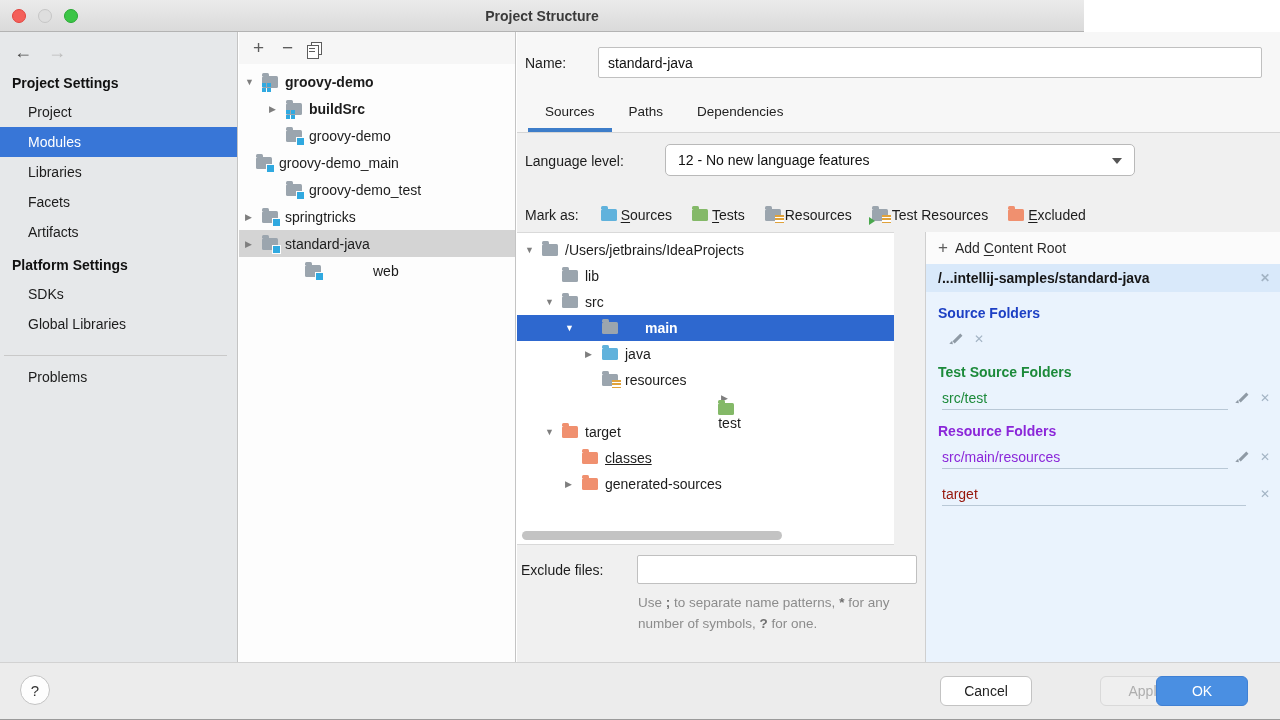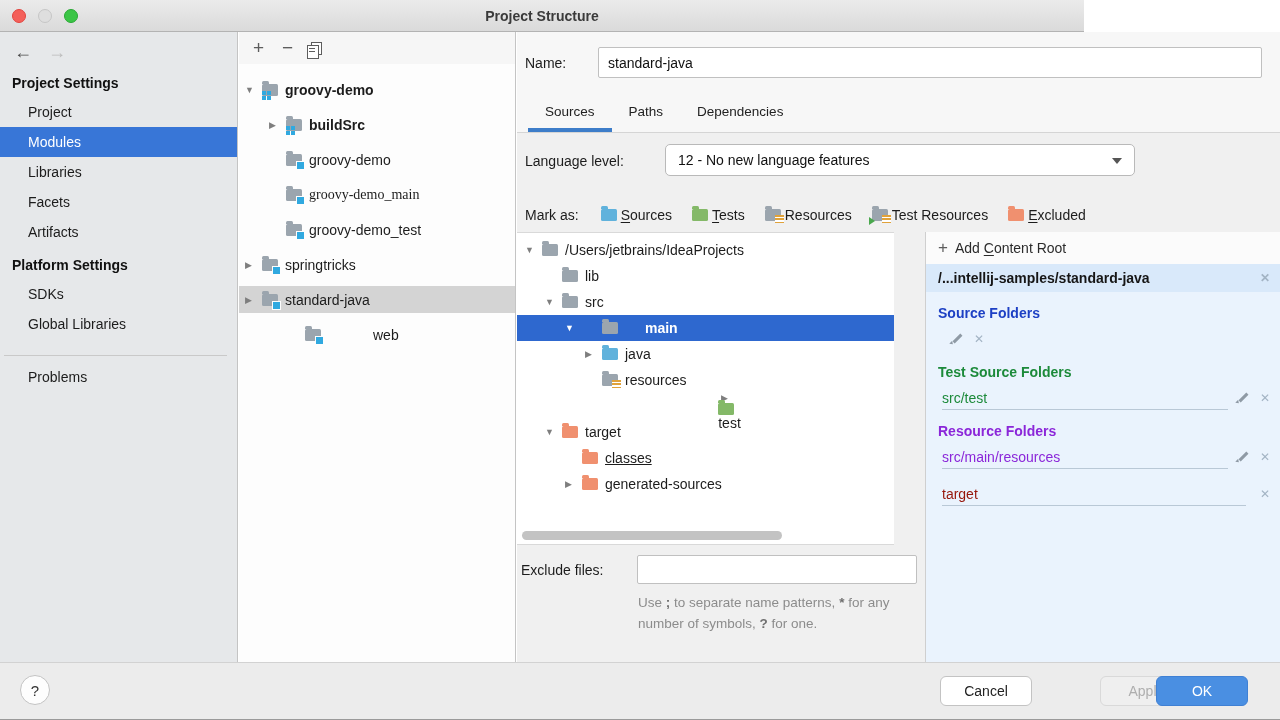--- a/index.html
+++ b/index.html
@@ -32,21 +32,21 @@
   .modpanel { position:absolute; left:239px; top:32px; width:277px; height:630px;
     background:#fdfdfd; border-right:1px solid #c4c4c4; }
   .mod-toolbar { height:32px; background:#f6f6f6; display:flex; align-items:center; gap:18px; padding-left:14px; }
   .tb-btn { font-size:19px; color:#5d5d5d; line-height:16px; }
   .icon-copy { position:relative; width:11px; height:13px; border:1.5px solid #5d5d5d; background:#fff; }
   .icon-copy::before { content:""; position:absolute; left:-5px; top:2px; width:10px; height:12px;
     border:1.5px solid #5d5d5d; background:#fff; }
   .icon-copy::after { content:""; position:absolute; left:-3px; top:5px; width:6px; height:1.5px;
     background:#5d5d5d; box-shadow:0 3px 0 #5d5d5d; }
   .mod-tree { padding-top:4px; }
-  .t-row { height:27px; display:flex; align-items:center; font-size:14px; color:#1c1c1c; white-space:nowrap;margin-top:8px; }
+  .t-row { height:27px; display:flex; align-items:center; font-size:14px; color:#1c1c1c; white-space:nowrap; }
   .t-row.msel { background:#d4d4d4; }
 
   
   .arr { width:17px; flex:none; font-size:9px; color:#7e7e7e; }
   .arr.down::before { content:"▼"; }
   .arr.right::before { content:"▶"; }
   .lbl.b { font-weight:700; }
 
   
   .fld { position:relative; display:inline-block; width:16px; height:12px; border-radius:1.5px;
@@ -194,21 +194,21 @@
         <div class="module-tree-row t-row" style="padding-left: 30px;">
           <span class="arr right"></span>
           <span class="fld modg"></span>
           <span class="lbl b">buildSrc</span>
         </div>
         <div class="module-tree-row t-row" style="padding-left: 30px;">
           <span class="arr "></span>
           <span class="fld mod"></span>
           <span class="lbl">groovy-demo</span>
         </div>
-        <div class="module-tree-row t-row" style="padding-left: 30px; font-family: Liberation Serif, serif;">
+        <div class="module-tree-row t-row" style="">
           <span class="arr "></span>
           <span class="fld mod"></span>
           <span class="lbl">groovy-demo_main</span>
         </div>
         <div class="module-tree-row t-row" style="padding-left: 30px;">
           <span class="arr "></span>
           <span class="fld mod"></span>
           <span class="lbl">groovy-demo_test</span>
         </div>
         <div class="module-tree-row t-row" style="padding-left: 6px;">

